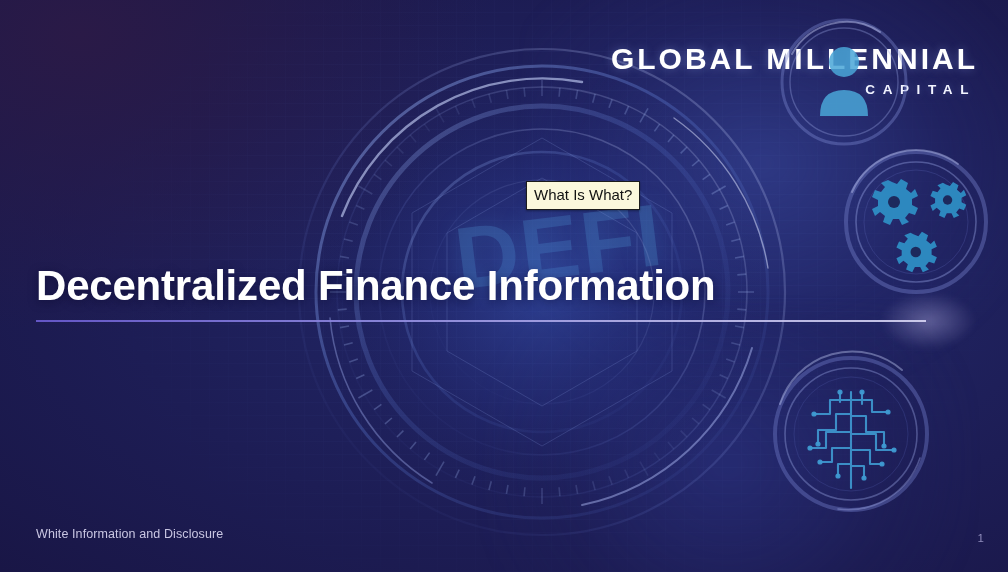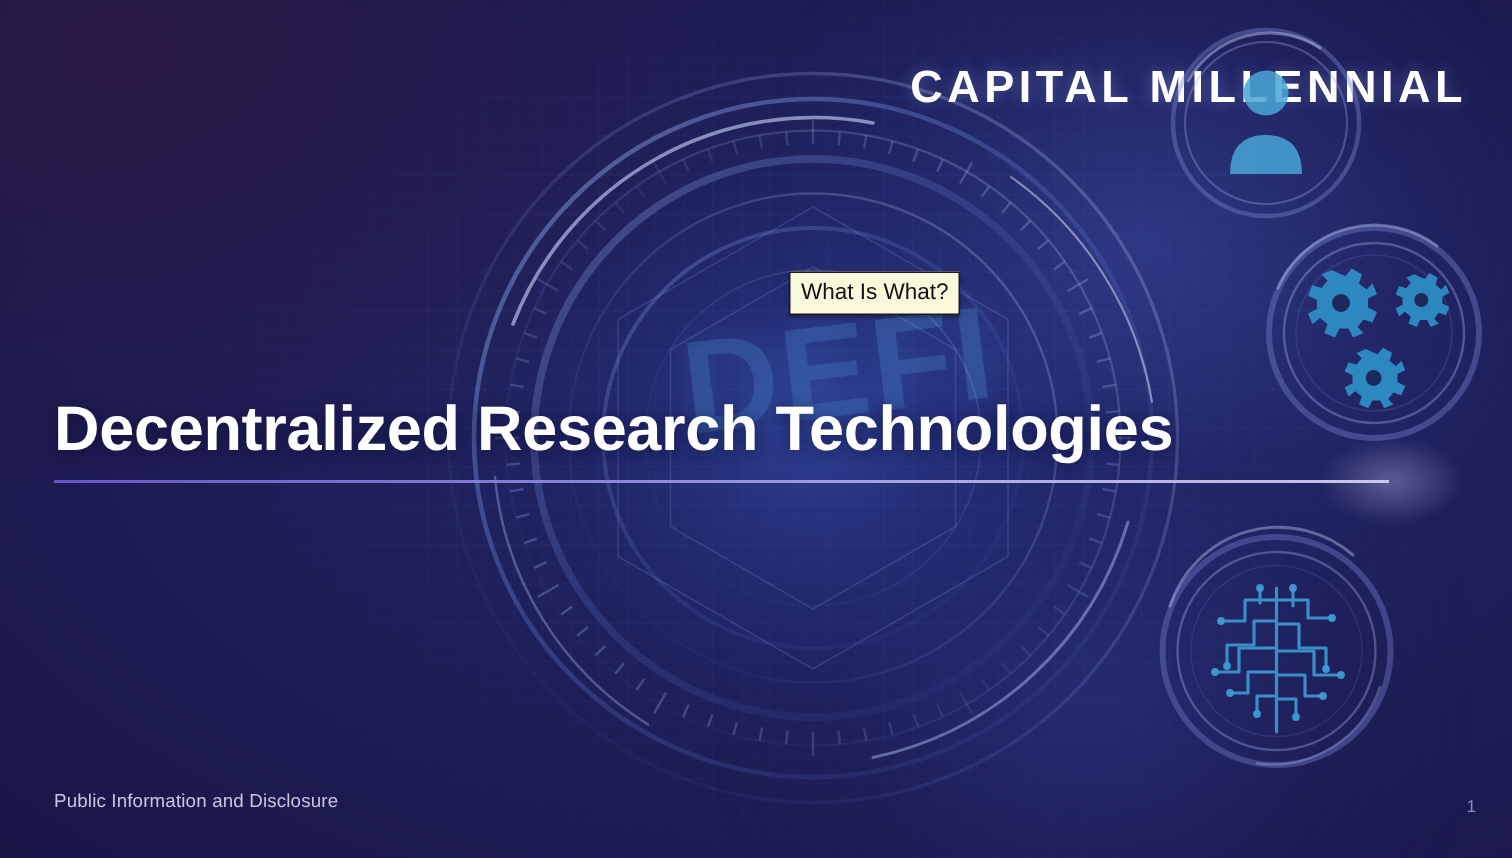--- a/index.html
+++ b/index.html
@@ -318,21 +318,22 @@
       </g>
 
       <g fill="none" stroke="#8fa4e8" stroke-width="1" opacity=".20">
         <polygon points="260,120 390,195 390,353 260,428 130,353 130,195"></polygon>
         <polygon points="260,160 355,215 355,333 260,388 165,333 165,215"></polygon>
       </g>
     </svg>
   </div>
 
   <div class="logo">
-    <div class="logo-main">CAPITAL MILLENNIAL</div>
+    <div class="logo-main">GLOBAL MILLENNIAL</div>
+    <div class="logo-sub">CAPITAL</div>
   </div>
 
   <div class="badge" id="badge-person">
     <div class="ringwrap">
       <svg viewBox="0 0 152 140">
         <circle cx="76" cy="70" r="62" fill="none" stroke="#7a86cf" stroke-width="3" opacity=".40"></circle>
         <circle cx="76" cy="70" r="54" fill="none" stroke="#9aa6e4" stroke-width="1.4" opacity=".35"></circle>
         <path d="M 24 42 A 62 62 0 0 1 112 20" fill="none" stroke="#c5cdf7" stroke-width="2" opacity=".45" stroke-linecap="round"></path>
         <g fill="#4aa6d8" opacity=".85">
           <circle cx="76" cy="50" r="15"></circle>
@@ -403,20 +404,20 @@
             <circle cx="112" cy="130" r="2.6"></circle>
           <circle cx="88" cy="44" r="2.6"></circle>
             <circle cx="110" cy="44" r="2.6"></circle>
         </g>
       </svg>
     </div>
   </div>
 
   <div class="tooltip">What Is What?</div>
 
-  <div class="title">Decentralized Research Technologies</div>
+  <div class="title">Decentralized Finance Information</div>
   <div class="divider-glow"></div>
   <div class="divider"></div>
 
-  <div class="footer-note">Public Information and Disclosure</div>
+  <div class="footer-note">White Information and Disclosure</div>
   <div class="page-number">1</div>
 
 </div>
 
 </body></html>

